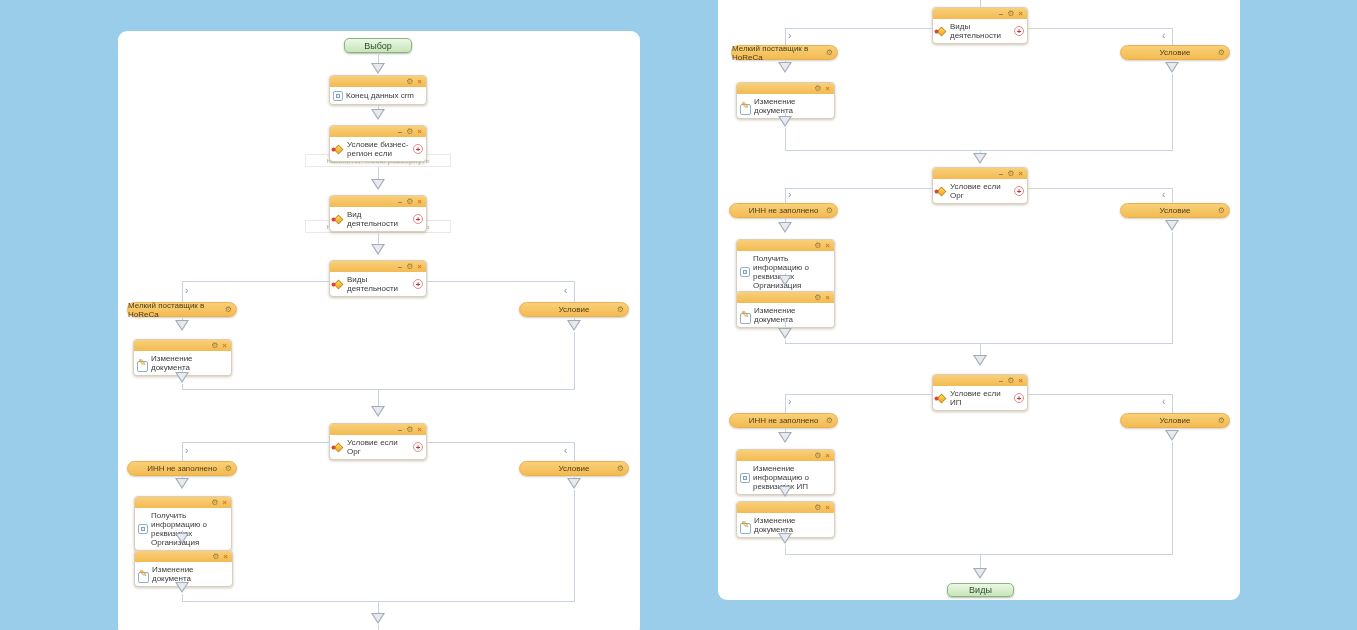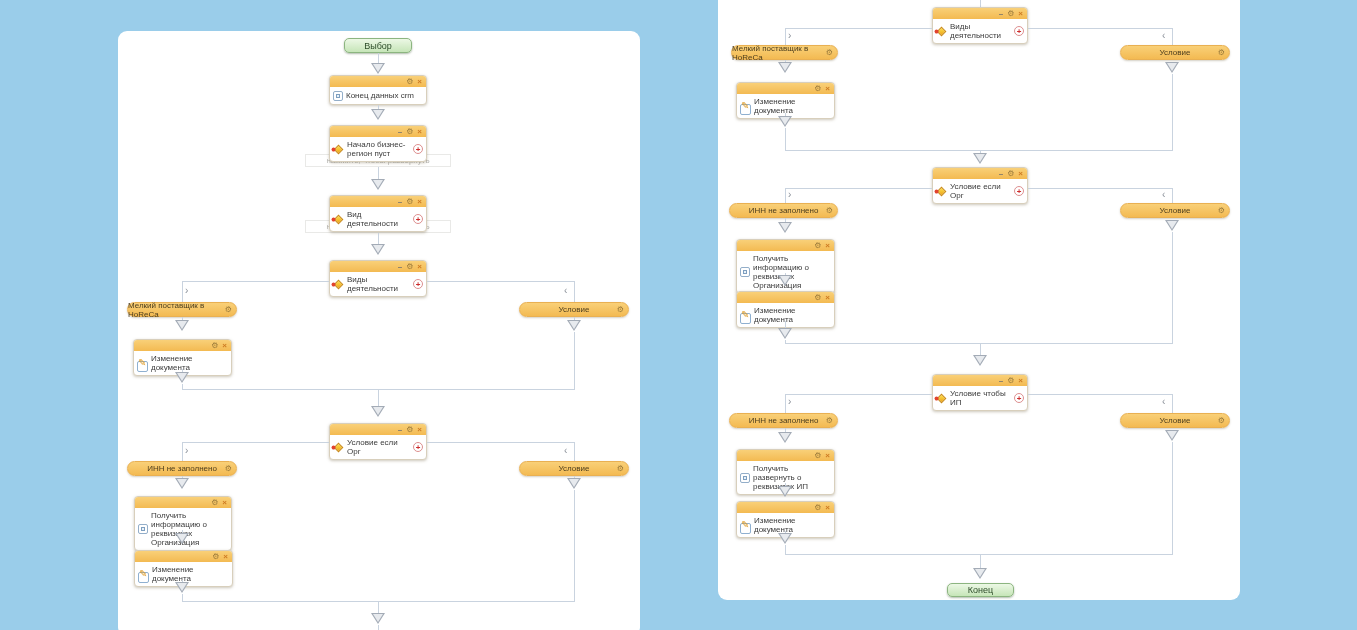--- a/index.html
+++ b/index.html
@@ -79,21 +79,21 @@
         <span>нажмите, чтобы развернуть</span>
       </div>
     <div class="node" style="left:211px;top:94px;width:98px;">
       <div class="hd">
           <span class="ic ic-min">–</span>
           <span class="ic ic-gear">⚙</span>
           <span class="ic ic-close">×</span>
         </div>
       <div class="bd">
           <span class="diamond"></span>
-          <span class="txt">Начало бизнес-регион пуст</span>
+          <span class="txt">Условие бизнес-регион если</span>
           <span class="plus-badge">+</span>
         </div>
     </div>
     <div class="vline" style="left:260px;top:136px;height:12px;"></div>
     <div class="arrow" style="left:253px;top:148px;"></div>
 
     <div class="hint" style="left:187px;top:189px;width:146px;height:13px;">
         <span>нажмите, чтобы развернуть</span>
       </div>
     <div class="node" style="left:211px;top:164px;width:98px;">
@@ -356,21 +356,21 @@
     <div class="arrow" style="left:255px;top:367px;"></div>
 
     <div class="node" style="left:214px;top:386px;width:96px;">
       <div class="hd">
           <span class="ic ic-min">–</span>
           <span class="ic ic-gear">⚙</span>
           <span class="ic ic-close">×</span>
         </div>
       <div class="bd">
           <span class="diamond"></span>
-          <span class="txt">Условие чтобы ИП</span>
+          <span class="txt">Условие если ИП</span>
           <span class="plus-badge">+</span>
         </div>
     </div>
     <div class="hline" style="left:67px;top:406px;width:147px;"></div>
     <div class="hline" style="left:310px;top:406px;width:144px;"></div>
     <div class="vline" style="left:67px;top:406px;height:19px;"></div>
     <div class="vline" style="left:454px;top:406px;height:19px;"></div>
     <div class="chev" style="left:70px;top:410px;">›</div>
     <div class="chev" style="left:444px;top:410px;">‹</div>
 
@@ -382,21 +382,21 @@
     <div class="arrow" style="left:60px;top:444px;"></div>
     <div class="node" style="left:18px;top:461px;width:99px;">
       <div class="hd">
           <span class="ic ic-gear">⚙</span>
           <span class="ic ic-close">×</span>
         </div>
       <div class="bd">
           <span class="data-icon">
             <i></i>
           </span>
-          <span class="txt">Получить развернуть о реквизитах ИП</span>
+          <span class="txt">Изменение информацию о реквизитах ИП</span>
         </div>
     </div>
     <div class="vline" style="left:67px;top:495px;height:3px;"></div>
     <div class="arrow" style="left:60px;top:498px;"></div>
     <div class="node" style="left:18px;top:513px;width:99px;">
       <div class="hd">
           <span class="ic ic-gear">⚙</span>
           <span class="ic ic-close">×</span>
         </div>
       <div class="bd">
@@ -414,17 +414,17 @@
         <span>Условие</span>
         <span class="ic ic-gear">⚙</span>
       </div>
     <div class="arrow" style="left:447px;top:442px;"></div>
     <div class="vline" style="left:454px;top:454px;height:112px;"></div>
 
     <div class="hline" style="left:67px;top:566px;width:388px;"></div>
     <div class="vline" style="left:262px;top:566px;height:14px;"></div>
     <div class="arrow" style="left:255px;top:580px;"></div>
     <div class="terminal" style="left:229px;top:595px;width:67px;height:14px;">
-      <span>Конец</span>
+      <span>Виды</span>
     </div>
   </div>
 
 </div>
 
 </body></html>

